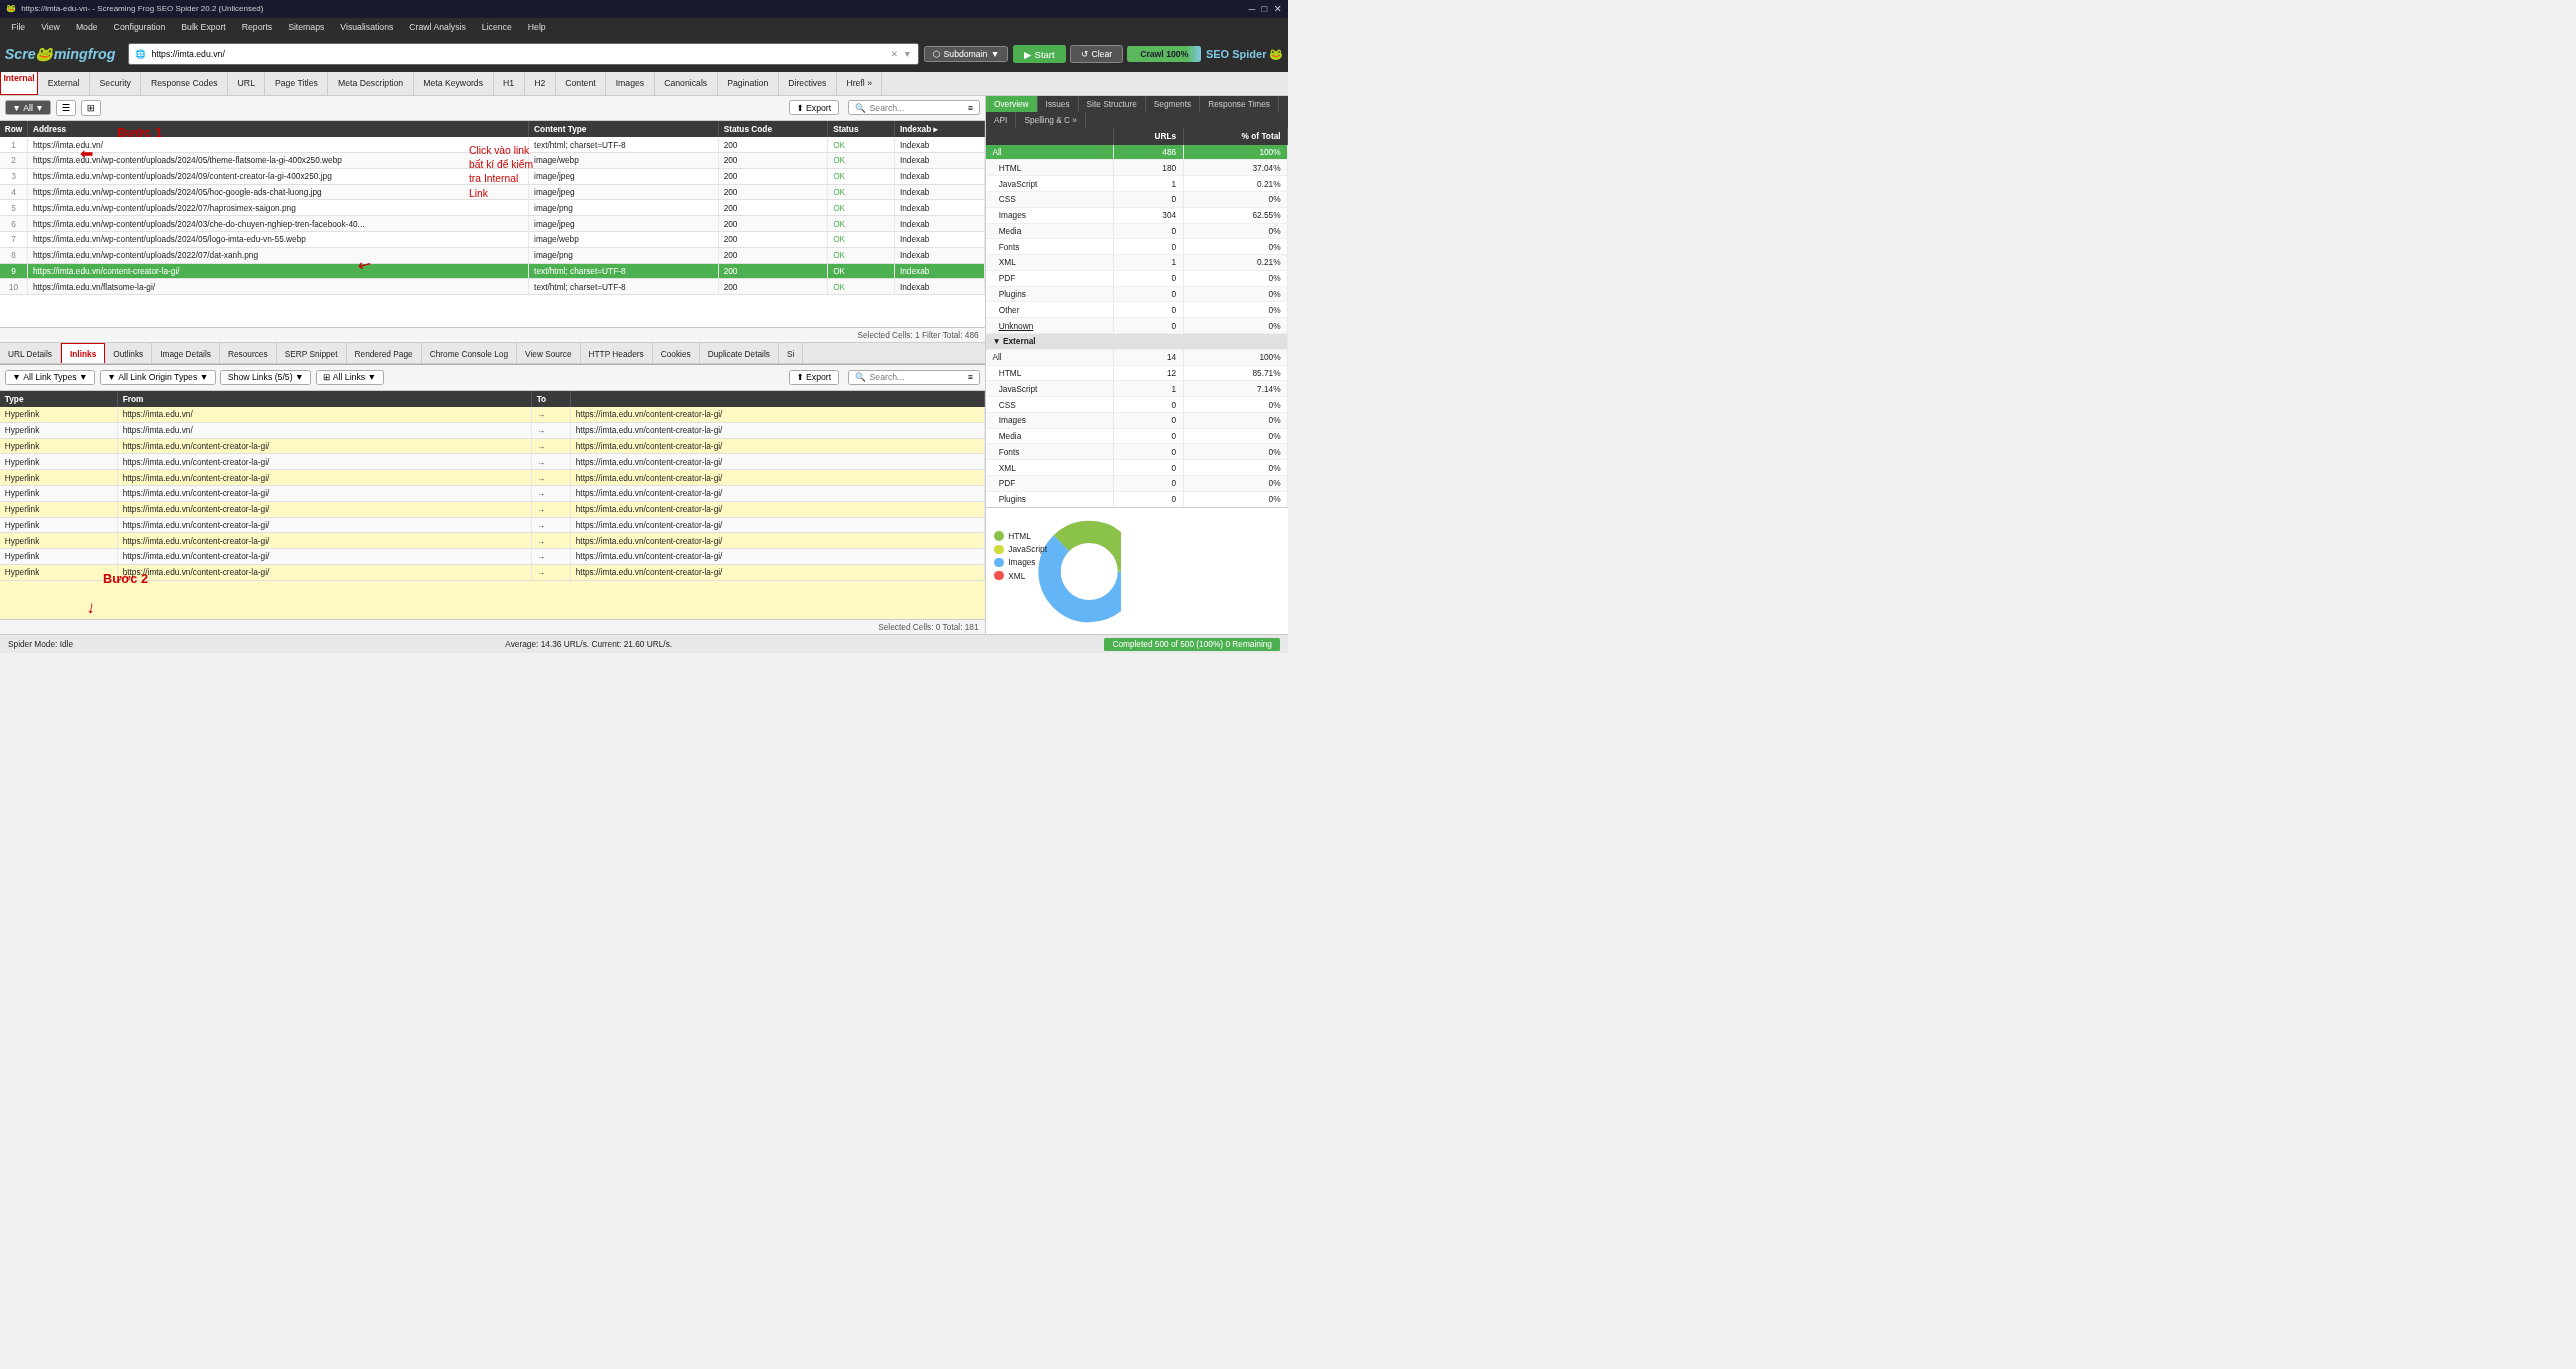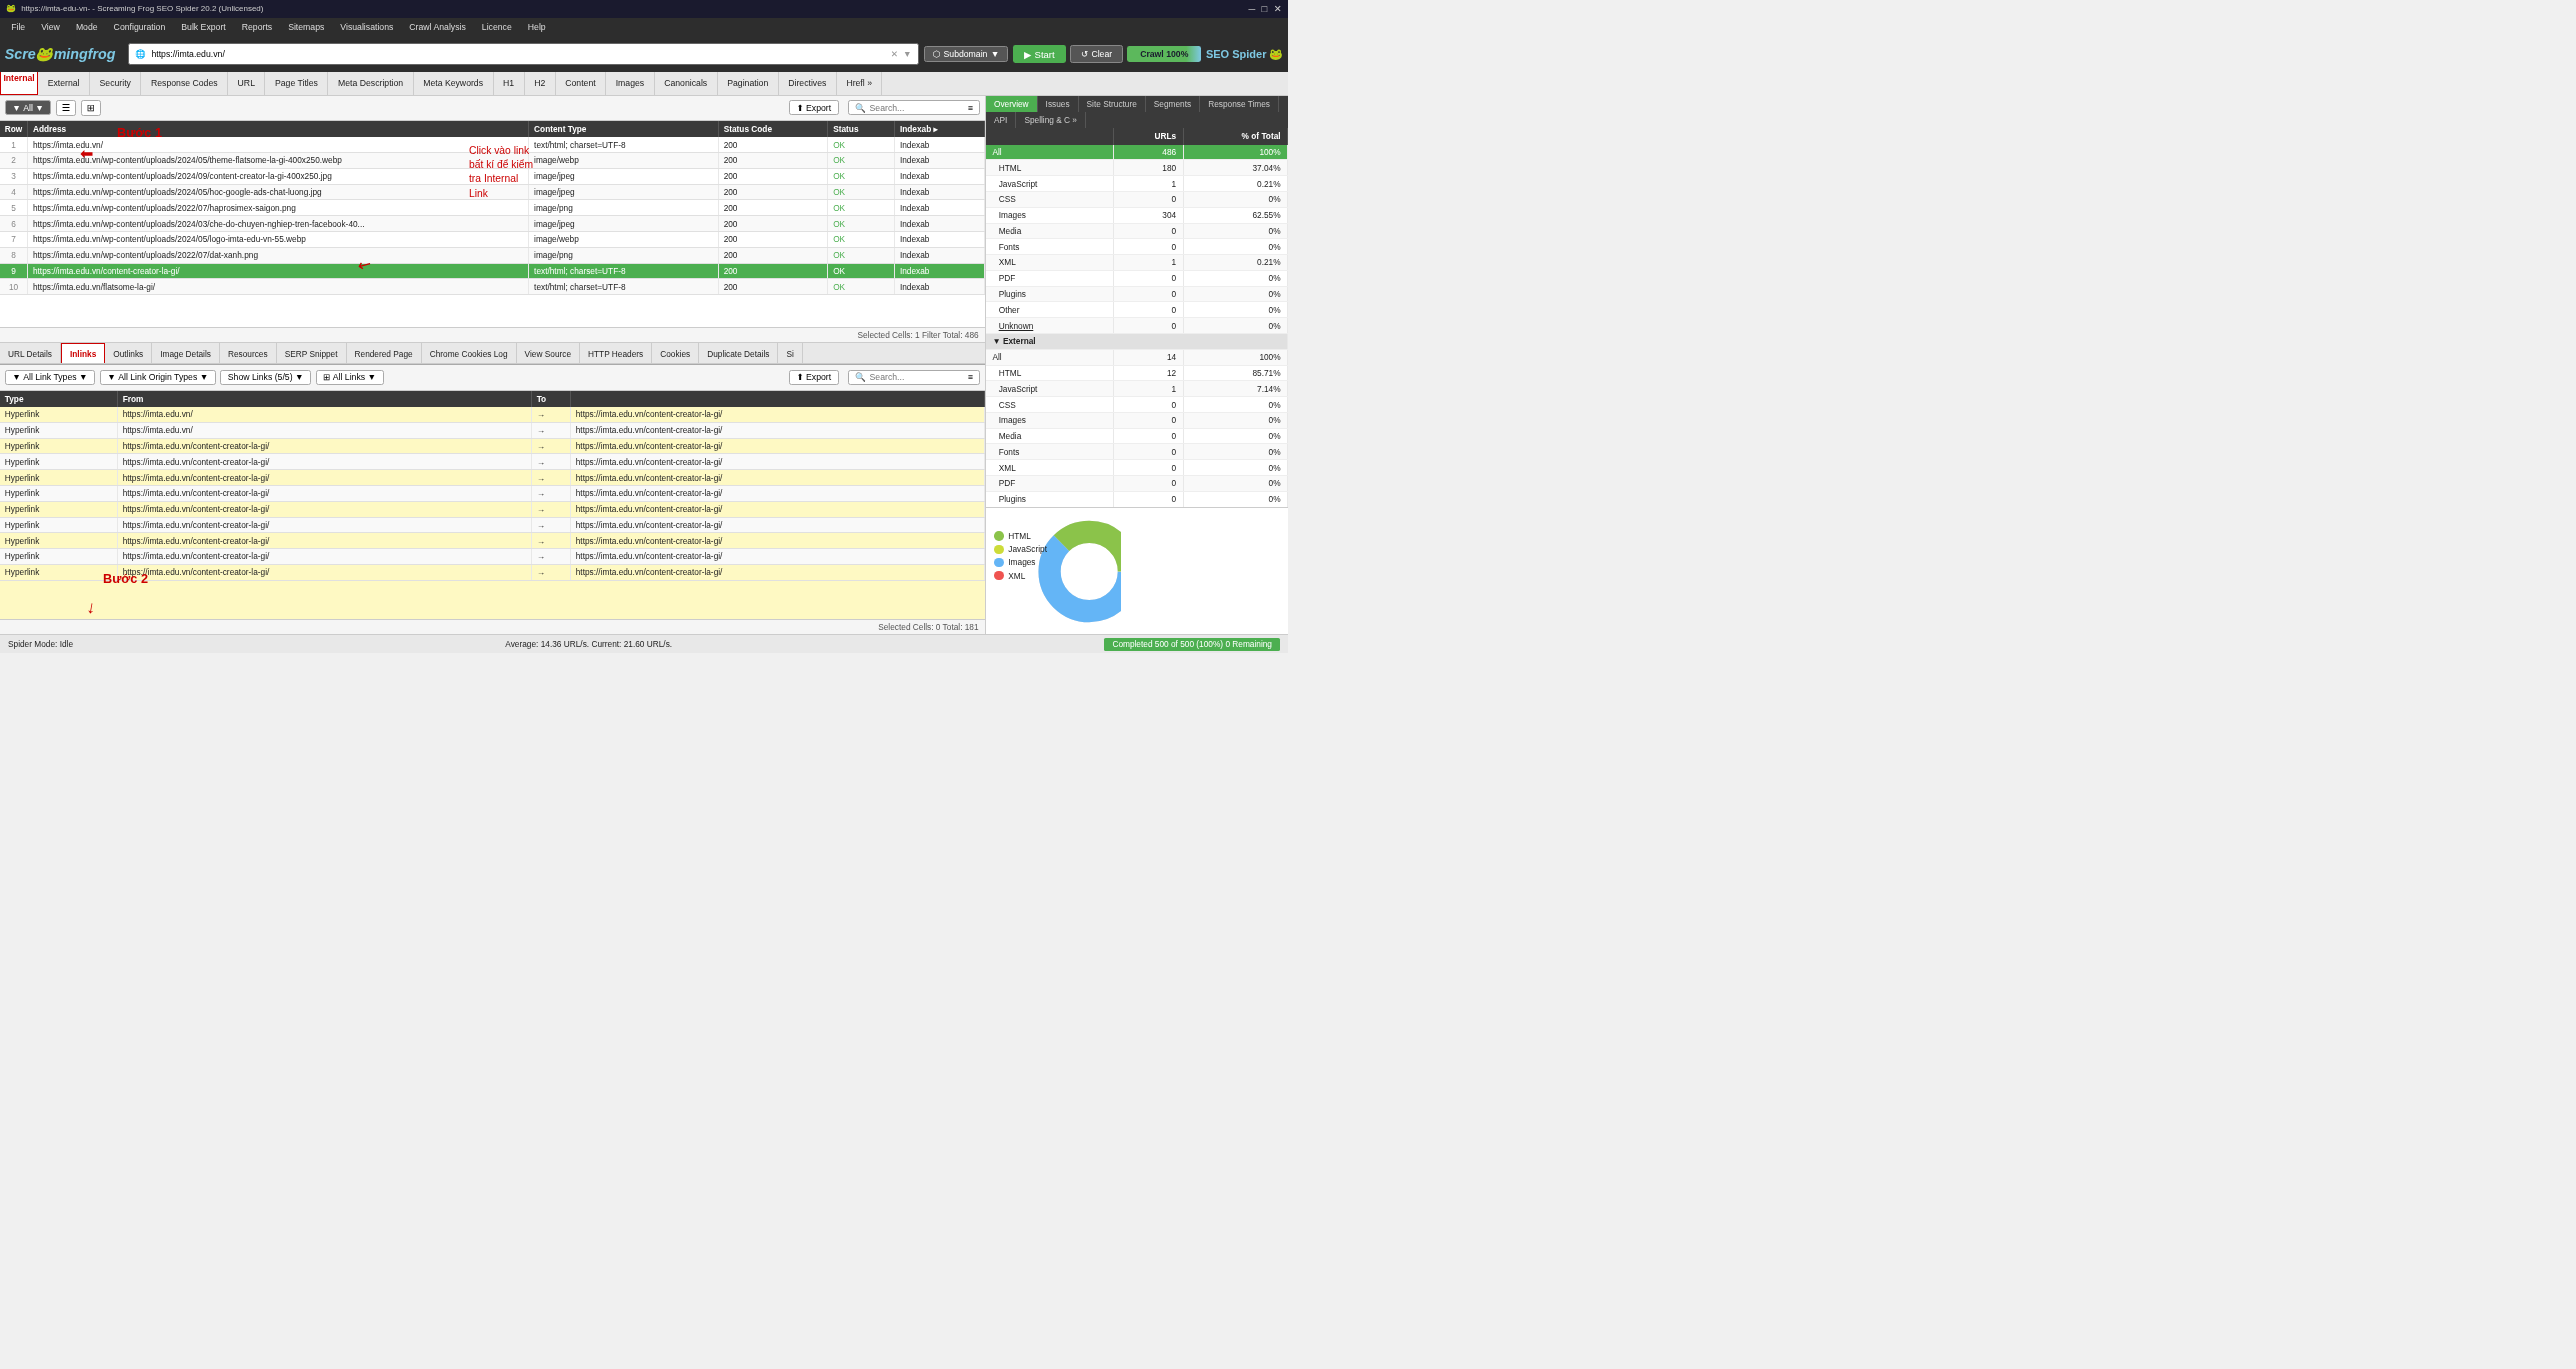--- a/index.html
+++ b/index.html
@@ -322,21 +322,21 @@
     </div>
 
     <div class="bottom-tab-bar">
       <div class="bottom-tab">URL Details</div>
       <div class="bottom-tab active">Inlinks</div>
       <div class="bottom-tab">Outlinks</div>
       <div class="bottom-tab">Image Details</div>
       <div class="bottom-tab">Resources</div>
       <div class="bottom-tab">SERP Snippet</div>
       <div class="bottom-tab">Rendered Page</div>
-      <div class="bottom-tab">Chrome Cookies Log</div>
+      <div class="bottom-tab">Chrome Console Log</div>
       <div class="bottom-tab">View Source</div>
       <div class="bottom-tab">HTTP Headers</div>
       <div class="bottom-tab">Cookies</div>
       <div class="bottom-tab">Duplicate Details</div>
       <div class="bottom-tab">Si</div>
     </div>
 
     <div class="bottom-panel" style="position: relative;">
 
       <div style="position: absolute; bottom: 48px; left: 103px; color: #c00; font-weight: bold; font-size: 12.7px; pointer-events: none; z-index: 10;">Bước 2</div>

